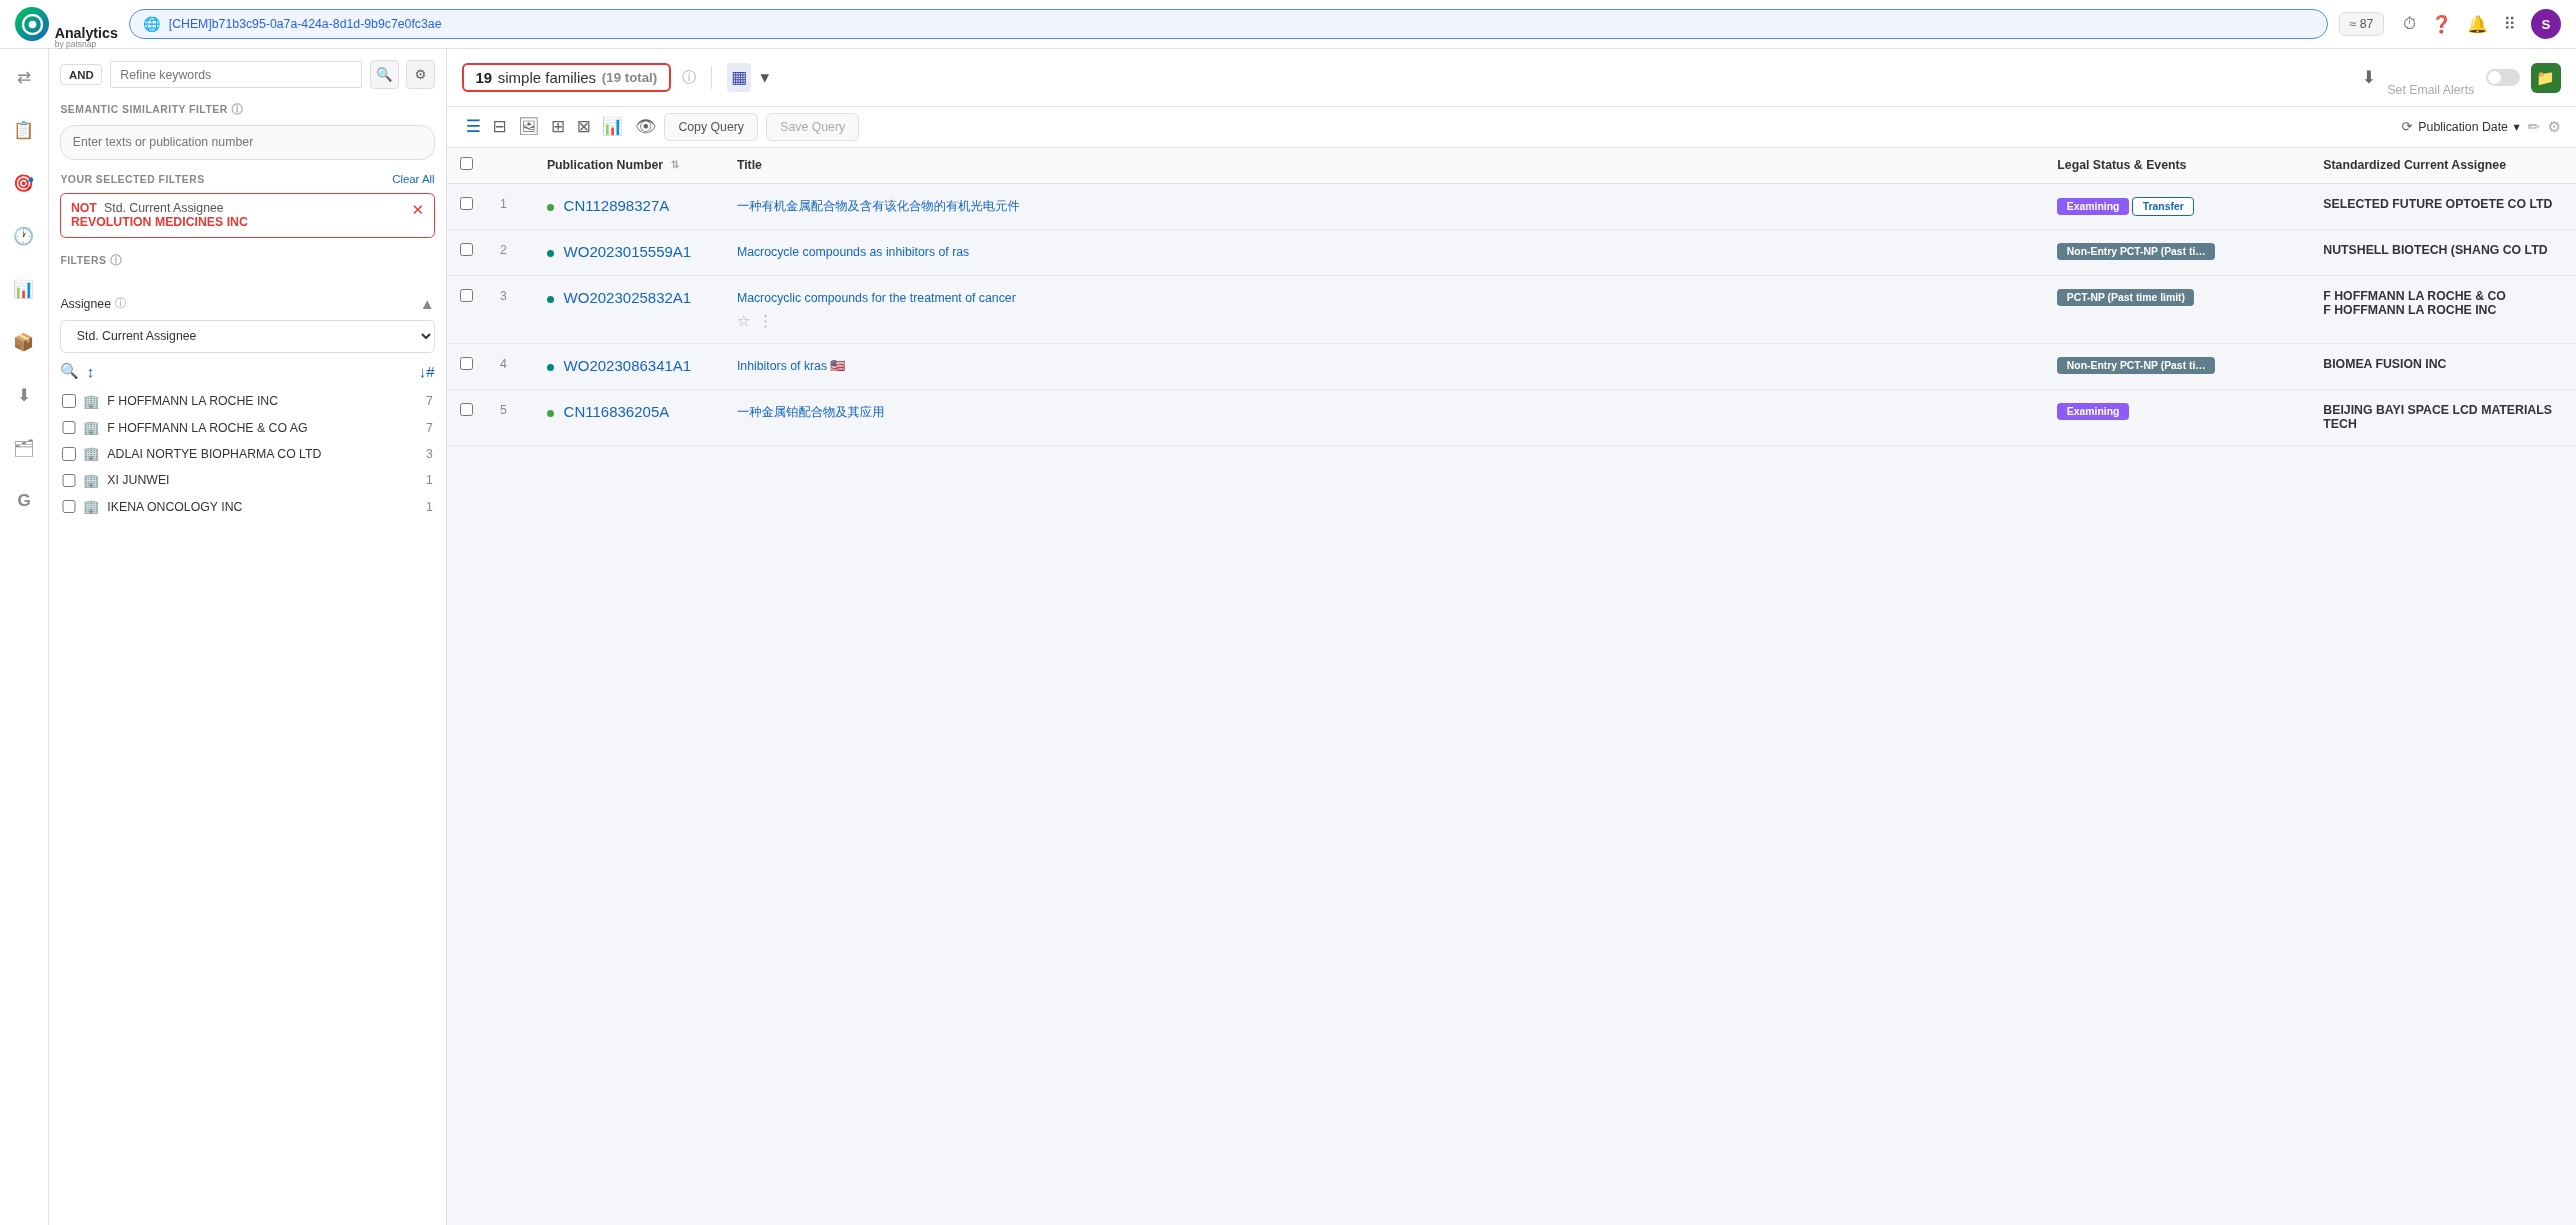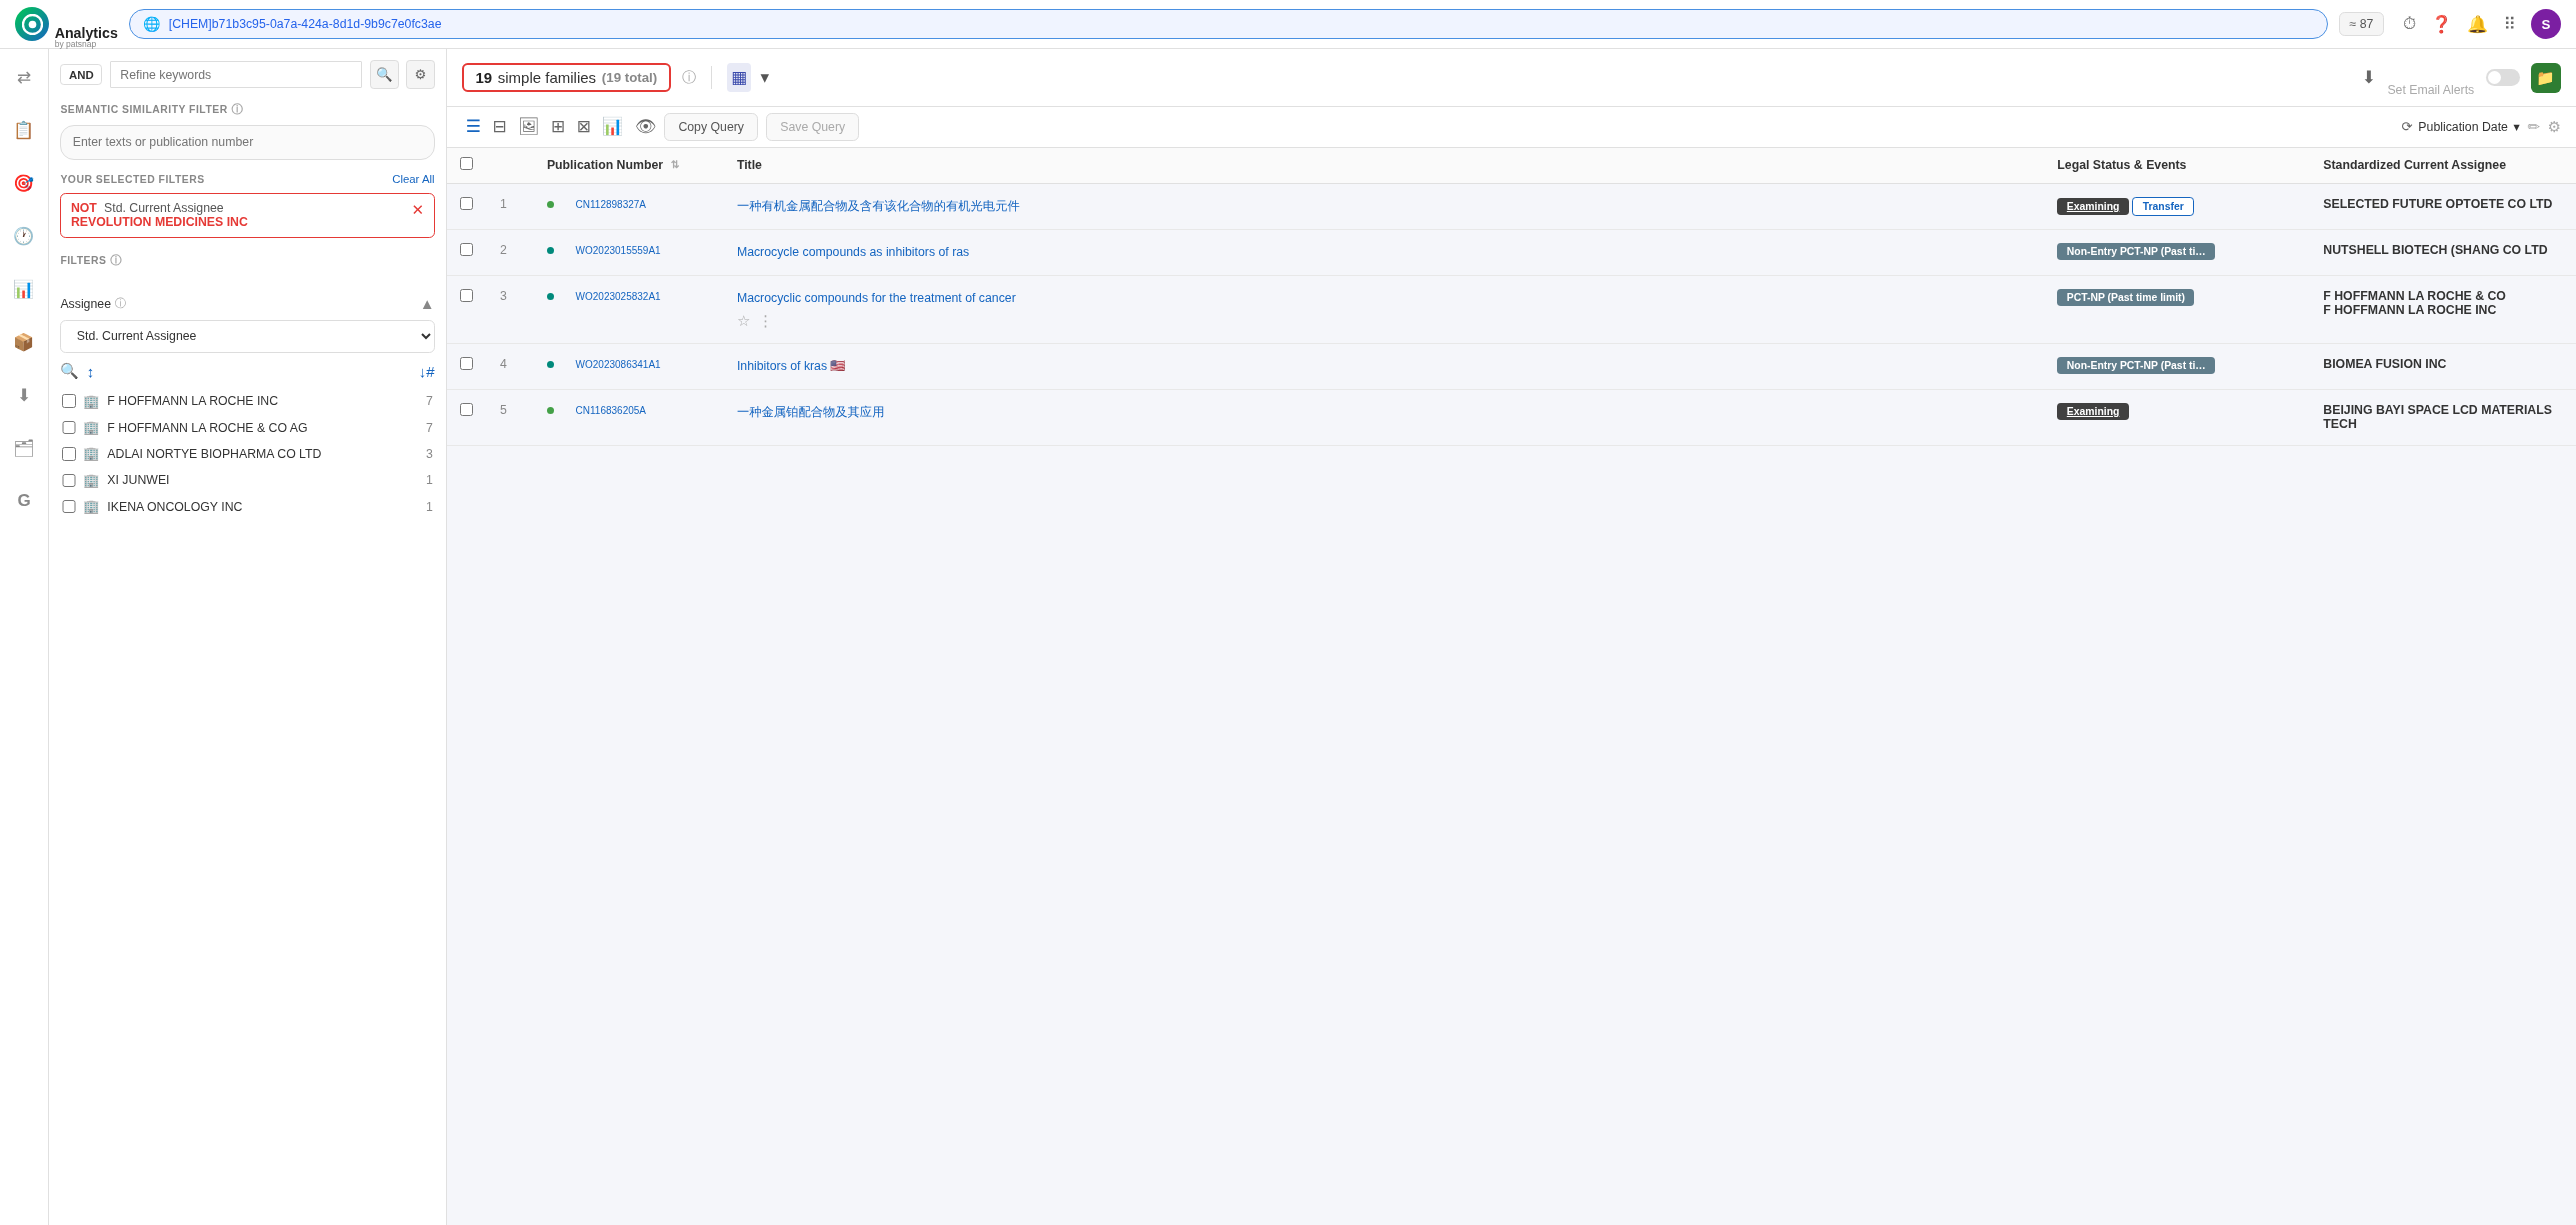--- a/index.html
+++ b/index.html
@@ -228,27 +228,27 @@
       position: sticky; top: 0; z-index: 5;
     }
     .results-table td {
       padding: 13.3px 13.3px; border-bottom: 0.9px solid #e8e8e8;
       vertical-align: top; font-size: 12.3px;
     }
     .row-num { color: #888; font-size: 12.3px; width: 34px; }
     .pub-dot { display: inline-block; width: 7.6px; height: 7.6px; border-radius: 50%; margin-right: 5.7px; }
     .pub-dot.green { background: #43a047; }
     .pub-dot.teal { background: #00897b; }
-    .pub-number-link { color: #1565c0; text-decoration: none; font-size: 10px; margin-left: 12px; }
+    .pub-number-link { color: #1565c0; text-decoration: none; font-size: 15px; }
     .title-text { color: #1565c0; font-size: 12.3px; line-height: 1.5; }
     .status-badge {
       display: inline-block; padding: 2.8px 9.5px; border-radius: 3.8px;
       font-size: 10.4px; font-weight: 600; white-space: nowrap;
     }
-    .status-examining { background: #404040; color: white; text-decoration: underline; }
+    .status-examining { background: #8b5cf6; color: white; }
     .status-transfer { border: 0.9px solid #1565c0; color: #1565c0; background: white; }
     .status-non-entry { background: #607d8b; color: white; }
     .status-pct-np { background: #607d8b; color: white; }
     .assignee-text { color: #333; font-size: 12.3px; font-weight: 600; }
     .col-checkbox { width: 38px; }
     .col-num { width: 47px; }
     .col-pubnum { width: 190px; }
     .col-title { }
     .col-legal { width: 266px; }
     .col-assignee { width: 266px; }

